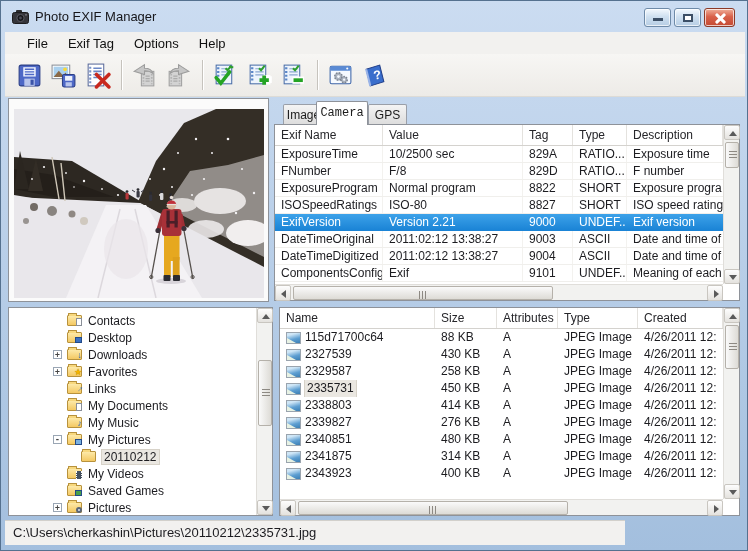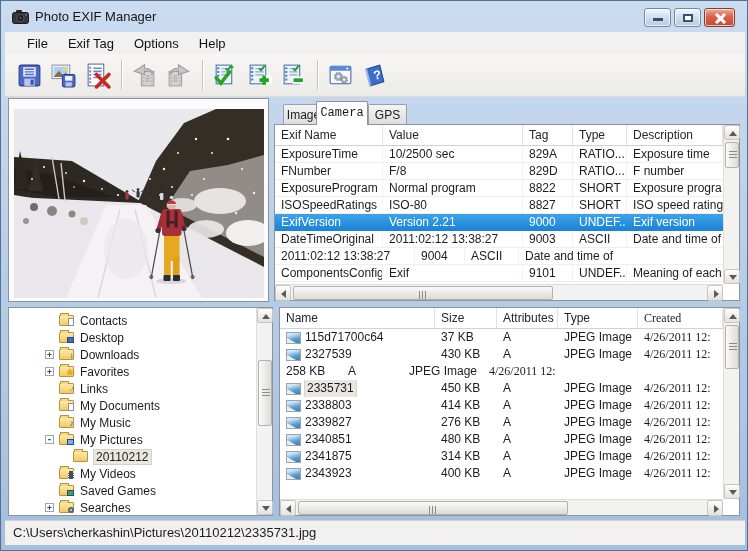--- a/index.html
+++ b/index.html
@@ -51,21 +51,21 @@
   .files-panel { left:278px; top:306px; width:461px; height:209px; }
   .thead { display:flex; height:21px; border-bottom:1px solid #d4d2ce; background:#fff; }
   .thead .c { font-size:12px; color:#26262a; line-height:20px; border-right:1px solid #e4e2de; }
   .c { padding-left:6px; overflow:hidden; white-space:nowrap; }
   .trow { display:flex; height:17px; font-size:12px; color:#1c1c20; line-height:17px; }
   .exif-panel .trow { border-bottom:1px solid #f0efec; }
   .exif-panel .trow .c { border-right:1px solid #f3f2ef; }
   .trow.sel-blue { background:linear-gradient(#3da2e9,#1b84d6); color:#fff; border-bottom-color:#1b84d6; }
   .trow.sel-blue .c { border-right-color:transparent; }
   .cn1{width:108px;} .cv1{width:140px;} .ct1{width:50px;} .cy1{width:54px;} .cd1{flex:1;}
-  .cn2{width:155px; display:flex; align-items:center; gap:4px;} .cs2{width:62px;} .ca2{width:61px;} .cy2{width:80px;} .cc2{flex:1;font-family:Liberation Serif, serif;}
+  .cn2{width:155px; display:flex; align-items:center; gap:4px;} .cs2{width:62px;} .ca2{width:61px;} .cy2{width:80px;} .cc2{flex:1;}
   .soft { background:#eae7e1; box-shadow:0 0 0 1px #d7d2c8; padding:0 2px; }
 
   
   .ficon { display:inline-block; width:15px; height:12px; border:1px solid #9aa4ae; background:
            linear-gradient(165deg,#cfe6f6 20%,#5e9fd2 60%,#3c7fb4); position:relative; flex:none; }
   .ficon::after { content:""; position:absolute; left:0; bottom:0; width:0; height:0;
            border-left:9px solid #e8f2e4; border-top:5px solid transparent; }
 
   
   .tree-panel { left:7px; top:306px; width:265px; height:209px; }
@@ -99,21 +99,21 @@
   .t-lf { border-top:4px solid transparent; border-bottom:4px solid transparent; border-right:5px solid #5a5a5a; left:5px; top:4px; }
   .t-rt { border-top:4px solid transparent; border-bottom:4px solid transparent; border-left:5px solid #5a5a5a; left:6px; top:4px; }
   .thumb { position:absolute; background:linear-gradient(90deg,#fafafa,#dddbd6); border:1px solid #b5b1aa; border-radius:2px; }
   .hscroll .thumb { background:linear-gradient(#fafafa,#dddbd6); }
   .grip-v { position:absolute; left:3px; top:50%; margin-top:-4px; width:8px; height:1px; background:#8d8983;
             box-shadow:0 3px 0 #8d8983, 0 6px 0 #8d8983; }
   .grip-h { position:absolute; top:4px; left:50%; margin-left:-4px; width:1px; height:8px; background:#8d8983;
             box-shadow:3px 0 0 #8d8983, 6px 0 0 #8d8983; }
 
   
-  .statusbar { left:4px; top:519px; width:740px; height:25px; background:#f2f1ef;
+  .statusbar { left:4px; top:519px; width:620px; height:25px; background:#f2f1ef;
                border-top:1px solid #d2d0cb; font-size:13px; color:#1c1c20; line-height:24px; padding-left:8px; }
 </style>
 </head>
 <body>
 
 <div class="win">
 
   <div class="abs titlebar">
     <svg class="abs app-icon" viewBox="0 0 18 16">
       <rect x="4" y="1" width="6" height="3" rx="1" fill="#2b2b2e"></rect>
@@ -385,20 +385,21 @@
           <div class="c cd1">Exif version</div>
       </div>
       <div class="trow">
         <div class="c cn1">DateTimeOriginal</div>
           <div class="c cv1">2011:02:12 13:38:27</div>
           <div class="c ct1">9003</div>
           <div class="c cy1">ASCII</div>
           <div class="c cd1">Date and time of</div>
       </div>
       <div class="trow">
+        <div class="c cn1">DateTimeDigitized</div>
           <div class="c cv1">2011:02:12 13:38:27</div>
           <div class="c ct1">9004</div>
           <div class="c cy1">ASCII</div>
           <div class="c cd1">Date and time of</div>
       </div>
       <div class="trow">
         <div class="c cn1">ComponentsConfig...</div>
           <div class="c cv1">Exif</div>
           <div class="c ct1">9101</div>
           <div class="c cy1">UNDEF...</div>
@@ -423,21 +424,21 @@
       <div class="thumb" style="left:18px;top:1px;width:260px;height:14px;">
           <i class="grip-h"></i>
         </div>
       <div class="sbtn" style="right:0;top:0;">
           <i class="tri t-rt"></i>
         </div>
     </div>
   </div>
 
   <div class="abs panel tree-panel">
-    <div style="padding:4px 0 0 12px;">
+    <div style="padding:4px 0 0 20px;">
       <div class="titem">
         <span class="pad1"></span>
           <span class="expand"></span>
         <span class="ticon">
             <i class="ovr ov-page"></i>
           </span>
         <span>Contacts</span>
       </div>
       <div class="titem">
         <span class="pad1"></span>
@@ -515,21 +516,21 @@
             <i class="ovr ov-screen" style="background:#4aa04a;"></i>
           </span>
         <span>Saved Games</span>
       </div>
       <div class="titem">
         <span class="pad1"></span>
           <span class="expand">+</span>
         <span class="ticon">
             <i class="ovr ov-lens"></i>
           </span>
-        <span>Searches</span>
+        <span>Pictures</span>
       </div>
     </div>
     <div class="vscroll" style="right:0;top:0;bottom:0;">
       <div class="sbtn" style="top:0;left:0;">
           <i class="tri t-up"></i>
         </div>
       <div class="thumb" style="top:52px;left:1px;width:14px;height:66px;">
           <i class="grip-v"></i>
         </div>
       <div class="sbtn" style="bottom:0;left:0;">
@@ -546,36 +547,40 @@
       <div class="c cy2">Type</div>
       <div class="c cc2">Created</div>
       <div style="width:16px;flex:none;"></div>
     </div>
     <div style="margin-right:16px;">
       <div class="trow">
         <div class="c cn2">
             <span class="ficon"></span>
             <span>115d71700c64</span>
           </div>
-          <div class="c cs2">37 KB</div>
+          <div class="c cs2">88 KB</div>
           <div class="c ca2">A</div>
           <div class="c cy2">JPEG Image</div>
           <div class="c cc2">4/26/2011 12:</div>
       </div>
       <div class="trow">
         <div class="c cn2">
             <span class="ficon"></span>
             <span>2327539</span>
           </div>
           <div class="c cs2">430 KB</div>
           <div class="c ca2">A</div>
           <div class="c cy2">JPEG Image</div>
           <div class="c cc2">4/26/2011 12:</div>
       </div>
       <div class="trow">
+        <div class="c cn2">
+            <span class="ficon"></span>
+            <span>2329587</span>
+          </div>
           <div class="c cs2">258 KB</div>
           <div class="c ca2">A</div>
           <div class="c cy2">JPEG Image</div>
           <div class="c cc2">4/26/2011 12:</div>
       </div>
       <div class="trow">
         <div class="c cn2">
             <span class="ficon"></span>
             <span class="soft">2335731</span>
           </div>

